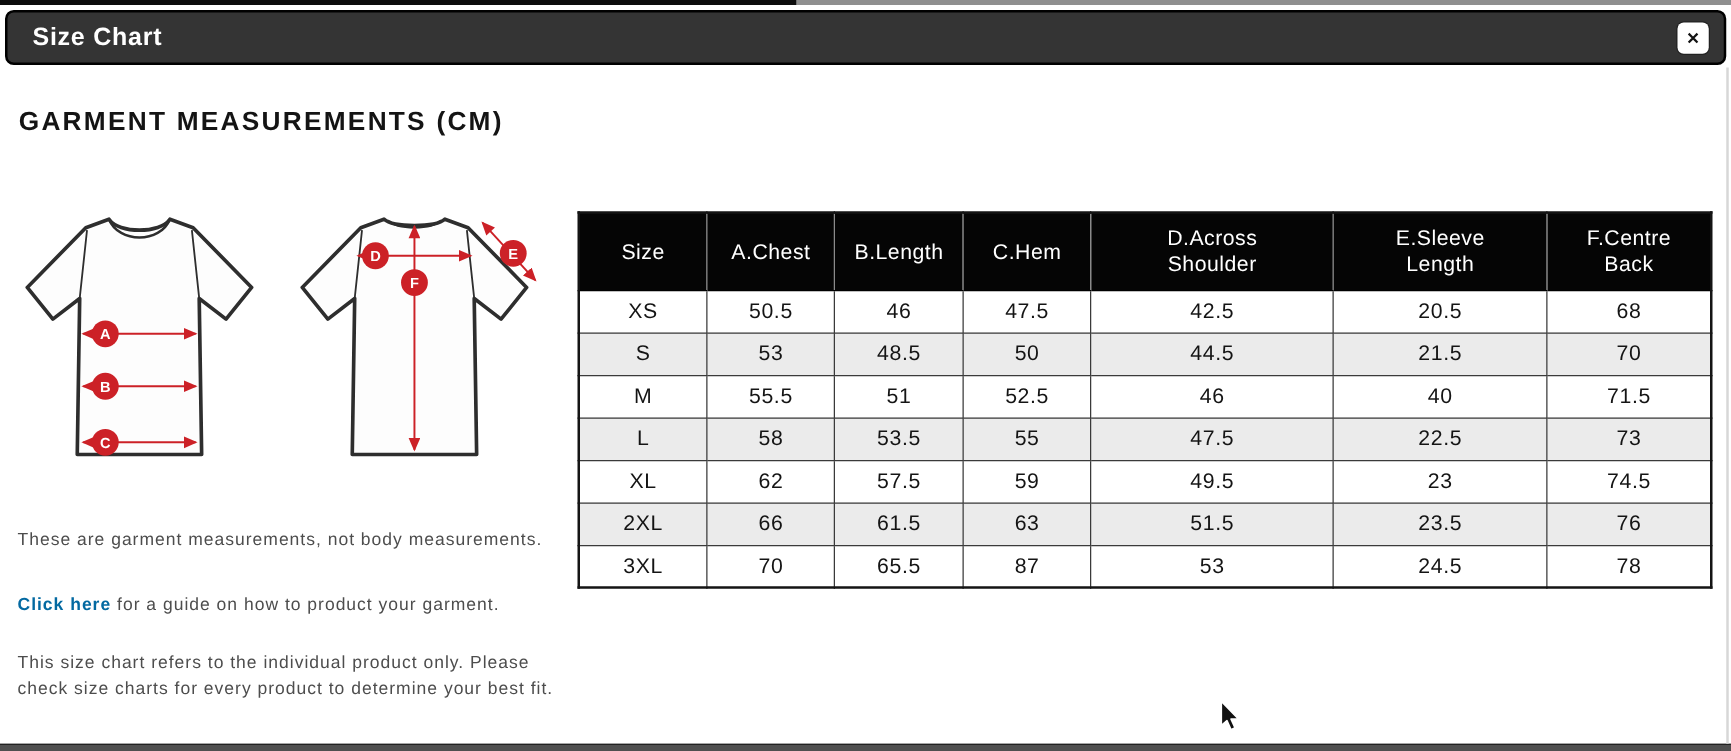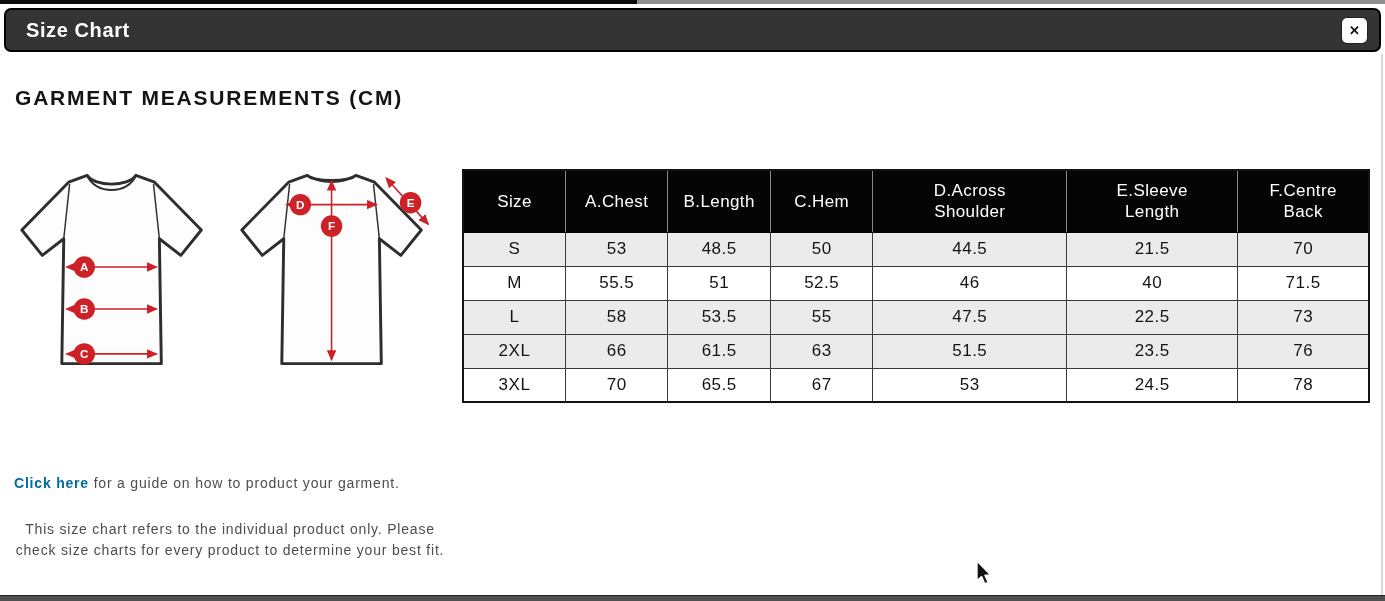--- a/index.html
+++ b/index.html
@@ -29,21 +29,21 @@
                   letter-spacing:1.8px; color:#141414; }
 
   
   .diagrams { position:absolute; left:14px; top:163px; width:440px; display:flex; gap:20px; }
 
   
   .note { position:absolute; left:14px; width:432px; font-size:14px; line-height:1.5;
           letter-spacing:0.8px; color:#4d4d4d; }
   .note-1 { top:421px; }
   .note-2 { top:473px; }
-  .note-3 { top:519px;text-align:center; }
+  .note-3 { top:519px; }
   .red-link { color:#0369a1; font-weight:bold; text-decoration:none; cursor:pointer; }
 
   
   .size-table { position:absolute; left:462px; top:150px; width:908px;
                 border-collapse:collapse; table-layout:fixed; border:2px solid #141414;margin-top:19px; }
   .size-table th { background:#050505; color:#fff; font-weight:500; font-size:17px;
                    height:62px; vertical-align:middle; text-align:center; line-height:1.25;
                    border-bottom:1px solid #000; letter-spacing:0.4px; }
   .size-table th + th { border-left:1px solid #8a8a8a; }
   .size-table th:nth-child(1){width:100px;} .size-table th:nth-child(2){width:100px;}
@@ -111,36 +111,46 @@
       <line x1="156" y1="13" x2="199" y2="60" stroke="#cc2127" stroke-width="1.6" marker-start="url(#as)" marker-end="url(#ae)"></line>
       <circle cx="68" cy="40" r="11" fill="#cc2127"></circle>
       <text x="68" y="44.5" text-anchor="middle" font-size="12" font-weight="bold" fill="#fff">D</text>
       <circle cx="100" cy="62" r="11" fill="#cc2127"></circle>
       <text x="100" y="66.5" text-anchor="middle" font-size="12" font-weight="bold" fill="#fff">F</text>
       <circle cx="181" cy="38" r="11" fill="#cc2127"></circle>
       <text x="181" y="42.5" text-anchor="middle" font-size="12" font-weight="bold" fill="#fff">E</text>
     </svg>
   </div>
 
+  <p class="note note-1">These are garment measurements, not body measurements.</p>
   <p class="note note-2"><a class="red-link">Click here</a><span> for a guide on how to product your garment.</span></p>
   <p class="note note-3">This size chart refers to the individual product only. Please check size charts for every product to determine your best fit.</p>
 
   <table class="size-table">
     <thead>
         <tr id="size-head">
           <th><span class="hdr">Size</span></th>
           <th><span class="hdr">A.Chest</span></th>
           <th><span class="hdr">B.Length</span></th>
           <th><span class="hdr">C.Hem</span></th>
           <th><span class="hdr">D.Across Shoulder</span></th>
           <th><span class="hdr">E.Sleeve Length</span></th>
           <th><span class="hdr">F.Centre Back</span></th>
         </tr>
       </thead>
     <tbody id="size-body">
+        <tr>
+          <td>XS</td>
+          <td>50.5</td>
+          <td>46</td>
+          <td>47.5</td>
+          <td>42.5</td>
+          <td>20.5</td>
+          <td>68</td>
+        </tr>
         <tr class="alt">
           <td>S</td>
           <td>53</td>
           <td>48.5</td>
           <td>50</td>
           <td>44.5</td>
           <td>21.5</td>
           <td>70</td>
         </tr>
         <tr>
@@ -154,34 +164,43 @@
         </tr>
         <tr class="alt">
           <td>L</td>
           <td>58</td>
           <td>53.5</td>
           <td>55</td>
           <td>47.5</td>
           <td>22.5</td>
           <td>73</td>
         </tr>
+        <tr>
+          <td>XL</td>
+          <td>62</td>
+          <td>57.5</td>
+          <td>59</td>
+          <td>49.5</td>
+          <td>23</td>
+          <td>74.5</td>
+        </tr>
         <tr class="alt">
           <td>2XL</td>
           <td>66</td>
           <td>61.5</td>
           <td>63</td>
           <td>51.5</td>
           <td>23.5</td>
           <td>76</td>
         </tr>
         <tr>
           <td>3XL</td>
           <td>70</td>
           <td>65.5</td>
-          <td>67</td>
+          <td>87</td>
           <td>53</td>
           <td>24.5</td>
           <td>78</td>
         </tr>
       </tbody>
   </table>
 
   <div class="bottom-strip"></div>
   <div class="right-edge"></div>
 

